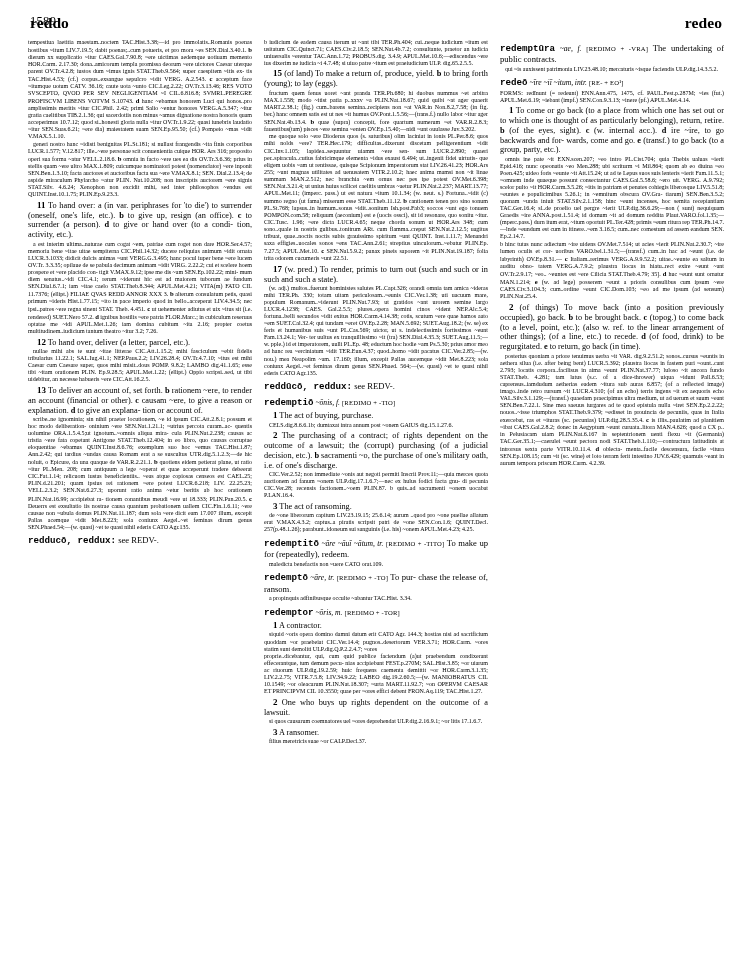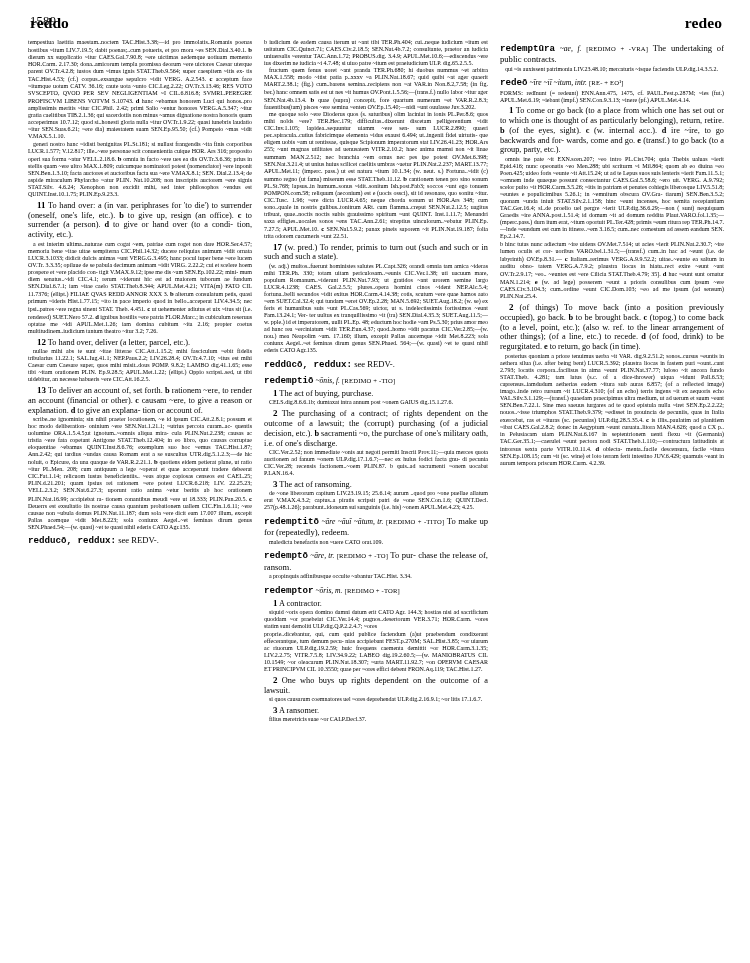--- a/index.html
+++ b/index.html
@@ -142,20 +142,21 @@
           <div class="sense"><span class="num">12</span> <span>To hand over, deliver (a letter, parcel, etc.).</span></div>
           <div class="cites">nullae mihi abs te sunt ~itae litterae CIC.Att.1.15.2; mihi fasciculum ~ebit fidelis tribularius 11.22.1; SAL.Iug.41.1; NEP.Paus.2.2; LIV.26.28.4; OV.Tr.4.7.10; ~itus est mihi Caesar cum Caesare super, quos mihi misit..dous POMP. 9.8.2; LAMBO dig.41.1.65; esse tibi ~itam orationem PLIN. Ep.9.28.5; APUL.Met.1.22; (ellipt.) Oppio scripsi..sed, ut tibi uidebitur, an necesse habueris ~ere CIC.Att.16.2.5.</div>
           <div class="sense"><span class="num">13</span> <span>To deliver an account of, set forth.   <span class="sub">b</span> rationem ~ere, to render an account (financial or other).   <span class="sub">c</span> causam ~ere, to give a reason or explanation.   <span class="sub">d</span> to give an explana- tion or account of.</span></div>
           <div class="cites">scribe..ne ignominia; sin nihil praeter locutionem, ~e id ipsum CIC.Att.2.8.1; possum et hoc modo deliberation- oninium ~ere SEN.Nat.1.21.1; ~utrius percota curam..ac- quentis uolumine ORA.1.5.4.5;ut ignotum..~omnis aliqua mira- cula PLIN.Nat.2.238; causas ac tristia ~ere fata copetant Antigone STAT.Theb.12.404; in eo libro, quo causas corruptae eloquentiae ~ebamus QUINT.Inst.8.6.76; exemplum suo hoc ~emus TAC.Hist.1.87; Ann.2.42; qui tardius ~undas causa Romam erat a se suscultus UTR.dig.5.1.2.3;—de hic noluit, o Epicure, da una quaque de VAR.R.2.21.1.   <span class="sub">b</span> quotiens eidem petierat plane, ut ratio ~itur PL.Men. 208; cum antiquum a lege ~operat et quae acceperunt tradere debeerat CIC.Fat.1.14; relicuom iustas beneficientiis.. ~eas atque copiosas censeos est CAEL.25; PLIN.d.21.201; quam ipsius rei rationem ~ere potest LUCR.6.218; LIV. 22.25.23; VELL.2.3.2; SEN.Nat.6.27.3; uporunt ratio anima ~etur beritis ab hoc orationem PLIN.Nat.16.99; accipiebat ra- tionem conantibus meudi ~ere ut 18.333; PLIN.Pan.20.5.   <span class="sub">c</span> Deuerrs est exsultatio iis nostrae causa quantum probationem uallem CIC.Fin.1.6.11; ~ere causae non ~ubula domus PLIN.Nat.11.187; dum sola ~ere dicit eam 17.007 illum, excepit Pallas acemque ~idit Met.8.223; sola coniunx Aegel..~et feminas dirum genus SEN.Phaed.54;—(w. quasi) ~et te quasi nihil ederis CATO Agr.135.</div>
           <div class="headword-block"><span class="hw">redducō, reddux:</span><span> see REDV-.</span></div>
         </div>
       </div>
     <div class="col">
         <div class="col-inner" id="c2">
           <div class="cites cont">b iudicium de eadem causa iterum ut ~ant tibi TER.Ph.404; cui..neque iudicium ~itum est usitatum CIC.Quinct.71; CAES.Civ.2.18.5; SEN.Nat.4b.7.2; consultante, praetor an iudicia uniuersalis ~erentur TAC.Ann.1.72; PROBUS.dig. 3.4.9; APUL.Met.10.6;—ediscendus ~ere ius dixerim ne iudicia ~i 4.7.48; si uiuo patre ~itum est praeiudicium ULP. dig.65.2.5.5.</div>
+          <div class="sense"><span class="num">15</span> <span>(of land) To make a return of, produce, yield.   <span class="sub">b</span> to bring forth (young);   to lay (eggs).</span></div>
           <div class="cites">fructum quem fenus uoret ~ant pranda TER.Ph.680; hi duobus nummus ~et arbitra MAX.1.558; modo ~itist patia p..xxxv ~a PLIN.Nat.18.67; quid quibi ~at ager quaerit MART.2.38.1; (fig.) cum..barens semina..recipiens non ~at VAR.in Non.8.2,7.58; (in fig. ber.) hanc omnem satis est ut nes ~it humus OV.Pont.1.5.56;—(trans.f.) nullo labor ~itur ager SEN.Nat.4b.13.4.   <span class="sub">b</span> quae (supra) concepit, fore quartum numerum ~et VAR.R.2.8.3; fauentibus(tam) pisces ~ere semina ~enten OV.Ep.15.40;—nidi ~unt ouulasse Juv.3.202.</div>
           <div class="cites">me quoque solo ~ere Dioderus quos (s. saturibus) olim laciniat in ionis PL.Per.8.6; quos mihi nolds ~ere? TER.Hec.179; difficultas..dixerunt discetam pelligerentium ~idit CIC.Inv.1.105; lapidea..sequuntur uiamm ~ere sen- sum LUCR.2.890; quaeri per..spiracula..cutius fabricimque elementa ~idus exaust 6.494; ut..ingenii fidei uirtutis- que eligem uobis ~am ut rentissae, quisque Scipionum imperatorum stat LIV.26.41.23; HOR.Ars 255; ~unt magnas utilitates ad uenusatem VITR.2.10.2; haec anima mamsi non ~it linae summam MAN.2.512; nec branchia ~em ornus nec pes ipe potest OV.Met.6.398; SEN.Nat.3.21.4; ut unius huius scilicet caelitis umbras ~aetur PLIN.Nat.2.237; MART.13.77; APUL.Met.11; (imperc. pass.) ut est natura ~itum 10.1.34; (w. neut. s.) Fortuna..~idit (c) summo regno (ut fama) miserum esse STAT.Theb.11.12.   <span class="sub">b</span> cantionem tenen pro sino sonum PL.St.768; lapsus..in humum..sonus ~idit..sonitum Ish.post.Fab3; soccos ~unt ego tonuem POMPON.com.58; reliquum (aeconium) est e (uocis ossci), sit id resonare, quo sonitu ~itur. CIC.Tusc. 1.96; ~ere dicta LUCR.4.65; neque chorda sonum ut HOR.Ars 348; cum sono..quale in nostris gulibus..tonitrum ARt. cum flamma..creput SEN.Nat.2.12.5; uagitus tribuat, quae..noctis noctis subis grauissimo spiritum ~unt QUINT. Inst.1.11.7; Menandri saxa effigies..uocales sonos ~ens TAC.Ann.2.61; streptius uinculorum..~ebatur PLIN.Ep. 7.27.5; APUL.Met.10.   <span class="sub">c</span> SEN.Nal.5.9.2; panax pineis saporem ~it PLIN.Nat.19.187; folia trita odorem cucumeris ~unt 22.51.</div>
           <div class="sense"><span class="num">17</span> <span>(w. pred.) To render, primis to turn out (such and such or in such and such a state).</span></div>
           <div class="cites">(w. adj.) multos..fuerunt hoministes salutes PL.Capt.326; orandi omnia tam amica ~ideras mihi TER.Ph. 330; totam uitam periculosam..~eunis CIC.Ver.1.38; uti uacuum mare, populum Romanum..~iderunt PLIN.Nat.7.93; ut gratidos ~ant urorem semine largo LUCR.4.1238; CAES. Gal.2.5.5; plures..opera homini cinos ~ident NEP.Alc.5.4; fortuna..belli secundos ~idit exitus HOR.Carm.4.14.38; cotis, scutum ~ere quae hamos aato ~em SUET.Cal.32.4; qui tundam ~eret OV.Ep.2.28; MAN.5.692; SUET.Aug.18.2; (w. se) ex feris et humanibus suis ~unt PL.Cas.569; uictor, ut s. indelectissimis fortissimos ~eunt Fam.13.24.1; Ver- ter uultus ex tranquillissimo ~it (tra) SEN.Dial.4.35.3; SUET.Aug.11.5;—w. pple.) id et imperatorem, uulli PL.Ep. 48; eductum hoc hodie ~am Ps.5.30; prius amor meo ad hanc rea ~erciniatum ~idit TER.Eun.4.37; quod..homo ~idit pacatus CIC.Ver.2.85;—(w. nou.) mea Neapolim ~am. 17.160; illum, excepit Pallas aucemque ~idit Met.8.223; sola coniunx Aegel..~et feminas dirum genus SEN.Phaed. 564;—(w. quasi) ~et te quasi nihil ederis CATO Agr.135.</div>
           <div class="headword-block"><span class="hw">reddūcō, reddux:</span><span> see REDV-.</span></div>
           <div class="headword-block"><span class="hw">redemptiō</span><span class="gram"> ~ōnis, f.</span> <span class="etym">[REDIMO + -TIO]</span></div>
           <div class="sense"><span class="num">1</span> <span>The act of buying, purchase.</span></div>
           <div class="cites">CELS.dig.8.6.6.1b; dumtaxat intra annum post ~onem GAIUS dig.15.1.27.6.</div>
           <div class="sense"><span class="num">2</span> <span>The purchasing of a contract; of rights dependent on the outcome of a lawsuit; the (corrupt) purchasing (of a judicial decision, etc.).   <span class="sub">b</span> sacramenti ~o, the purchase of one's military oath, i.e. of one's discharge.</span></div>
           <div class="cites">CIC.Ver.2.52; non immediate ~onis aut negoti permiti Inscrii Prov.11;—quia merces quota auctionem ad fanum ~onem ULP.dig.17.1.6.7;—nec ex hulus fodici facta gnu- di pecunia CIC.Ver.28; recensis factionem..~oem PLIN.87. b quis..ad sacramenti ~onem uocabat P.LAN.16.4.</div>

